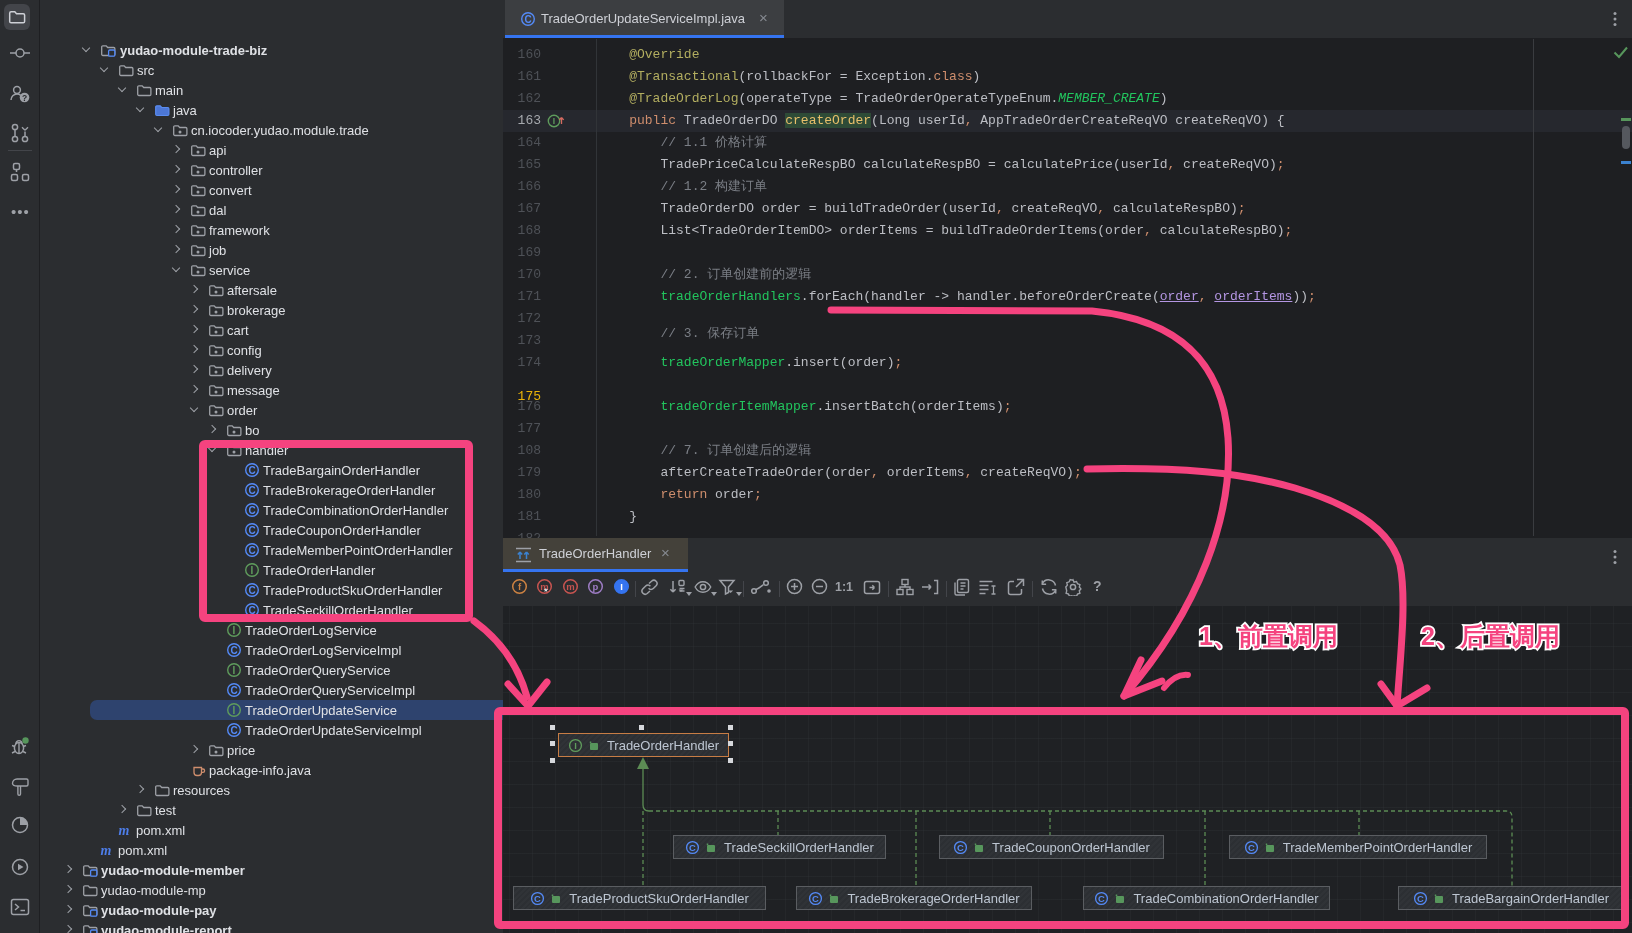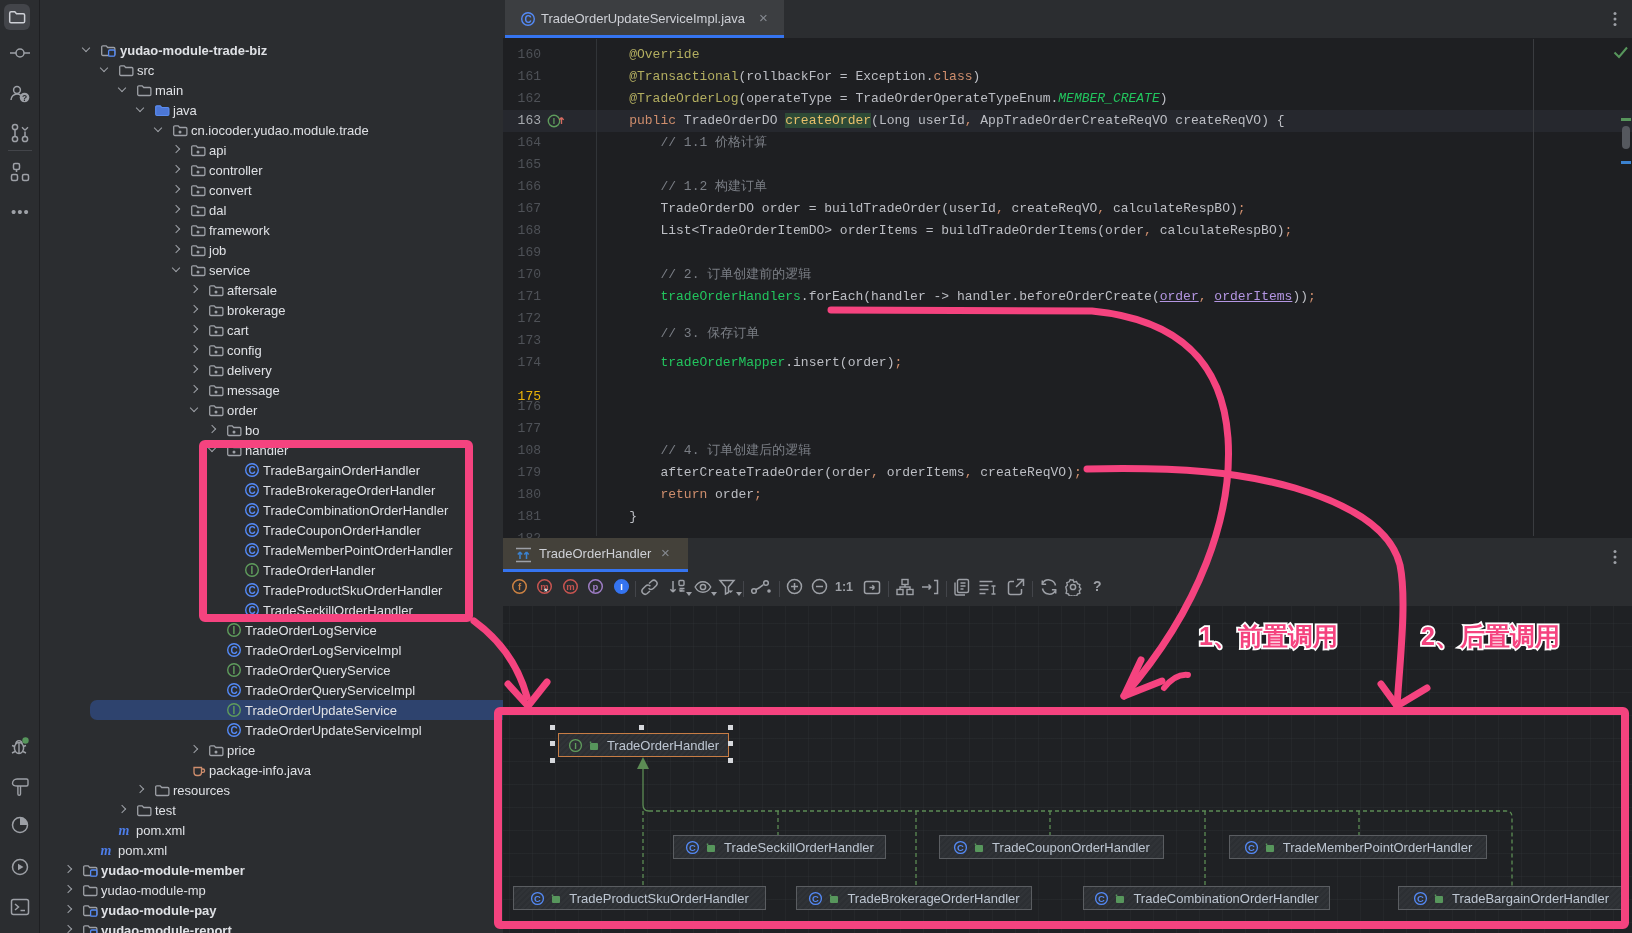--- a/index.html
+++ b/index.html
@@ -441,41 +441,43 @@
 <div class="code" style="top:44px;height:22px">    <span class="an">@Override</span></div>
 <div class="ln" style="top:66px;line-height:22px;color:#4e5157">161</div>
 <div class="code" style="top:66px;height:22px">    <span class="an">@Transactional</span>(rollbackFor = Exception.<span class="kw">class</span>)</div>
 <div class="ln" style="top:88px;line-height:22px;color:#4e5157">162</div>
 <div class="code" style="top:88px;height:22px">    <span class="an">@TradeOrderLog</span>(operateType = TradeOrderOperateTypeEnum.<span class="fd it">MEMBER_CREATE</span>)</div>
 <div class="ln" style="top:110px;line-height:22px;color:#a6a9ae">163</div>
 <div class="code" style="top:110px;height:22px">    <span class="kw">public</span> TradeOrderDO <span class="mc">createOrder</span>(Long userId<span class="kw">,</span> AppTradeOrderCreateReqVO createReqVO) {</div>
 <div class="ln" style="top:132px;line-height:22px;color:#4e5157">164</div>
 <div class="code" style="top:132px;height:22px">        <span class="cm">// 1.1 价格计算</span></div>
 <div class="ln" style="top:154px;line-height:22px;color:#4e5157">165</div>
+<div class="code" style="top:154px;height:22px">        TradePriceCalculateRespBO calculateRespBO = calculatePrice(userId<span class="kw">,</span> createReqVO)<span class="kw">;</span></div>
 <div class="ln" style="top:176px;line-height:22px;color:#4e5157">166</div>
 <div class="code" style="top:176px;height:22px">        <span class="cm">// 1.2 构建订单</span></div>
 <div class="ln" style="top:198px;line-height:22px;color:#4e5157">167</div>
 <div class="code" style="top:198px;height:22px">        TradeOrderDO order = buildTradeOrder(userId<span class="kw">,</span> createReqVO<span class="kw">,</span> calculateRespBO)<span class="kw">;</span></div>
 <div class="ln" style="top:220px;line-height:22px;color:#4e5157">168</div>
 <div class="code" style="top:220px;height:22px">        List&lt;TradeOrderItemDO&gt; orderItems = buildTradeOrderItems(order<span class="kw">,</span> calculateRespBO)<span class="kw">;</span></div>
 <div class="ln" style="top:242px;line-height:22px;color:#4e5157">169</div>
 <div class="ln" style="top:264px;line-height:22px;color:#4e5157">170</div>
 <div class="code" style="top:264px;height:22px">        <span class="cm">// 2. 订单创建前的逻辑</span></div>
 <div class="ln" style="top:286px;line-height:22px;color:#4e5157">171</div>
 <div class="code" style="top:286px;height:22px">        <span class="fd">tradeOrderHandlers</span>.forEach(handler -&gt; handler.beforeOrderCreate(<span class="lv">order</span><span class="kw">,</span> <span class="lv">orderItems</span>))<span class="kw">;</span></div>
 <div class="ln" style="top:308px;line-height:22px;color:#4e5157">172</div>
 <div class="ln" style="top:330px;line-height:22px;color:#4e5157">173</div>
 <div class="code" style="top:323px;height:22px">        <span class="cm">// 3. 保存订单</span></div>
 <div class="ln" style="top:352px;line-height:22px;color:#4e5157">174</div>
 <div class="code" style="top:352px;height:22px">        <span class="fd">tradeOrderMapper</span>.insert(order)<span class="kw">;</span></div>
 <div class="ln" style="top:386px;line-height:22px;color:#eab308">175</div>
 <div class="ln" style="top:396px;line-height:22px;color:#4e5157">176</div>
+<div class="code" style="top:396px;height:22px">        <span class="fd">tradeOrderItemMapper</span>.insertBatch(orderItems)<span class="kw">;</span></div>
 <div class="ln" style="top:418px;line-height:22px;color:#4e5157">177</div>
 <div class="ln" style="top:440px;line-height:22px;color:#4e5157">108</div>
-<div class="code" style="top:440px;height:22px">        <span class="cm">// 4. 订单创建后的逻辑</span></div>
+<div class="code" style="top:440px;height:22px">        <span class="cm">// 7. 订单创建后的逻辑</span></div>
 <div class="ln" style="top:462px;line-height:22px;color:#4e5157">179</div>
 <div class="code" style="top:462px;height:22px">        afterCreateTradeOrder(order<span class="kw">,</span> orderItems<span class="kw">,</span> createReqVO)<span class="kw">;</span></div>
 <div class="ln" style="top:484px;line-height:22px;color:#4e5157">180</div>
 <div class="code" style="top:484px;height:22px">        <span class="kw">return</span> order<span class="kw">;</span></div>
 <div class="ln" style="top:506px;line-height:22px;color:#4e5157">181</div>
 <div class="code" style="top:506px;height:22px">    }</div>
 <div class="ln" style="top:528px;line-height:22px;color:#4e5157">182</div>
 <svg width="18" height="16" style="position:absolute;left:44px;top:113px">
       <circle cx="7" cy="8" r="5.7" fill="none" stroke="#5f9c5c" stroke-width="1.4"></circle>
       <text x="7" y="11" font-size="8.5" font-weight="bold" fill="#5f9c5c" text-anchor="middle" font-family="Liberation Sans">I</text>

